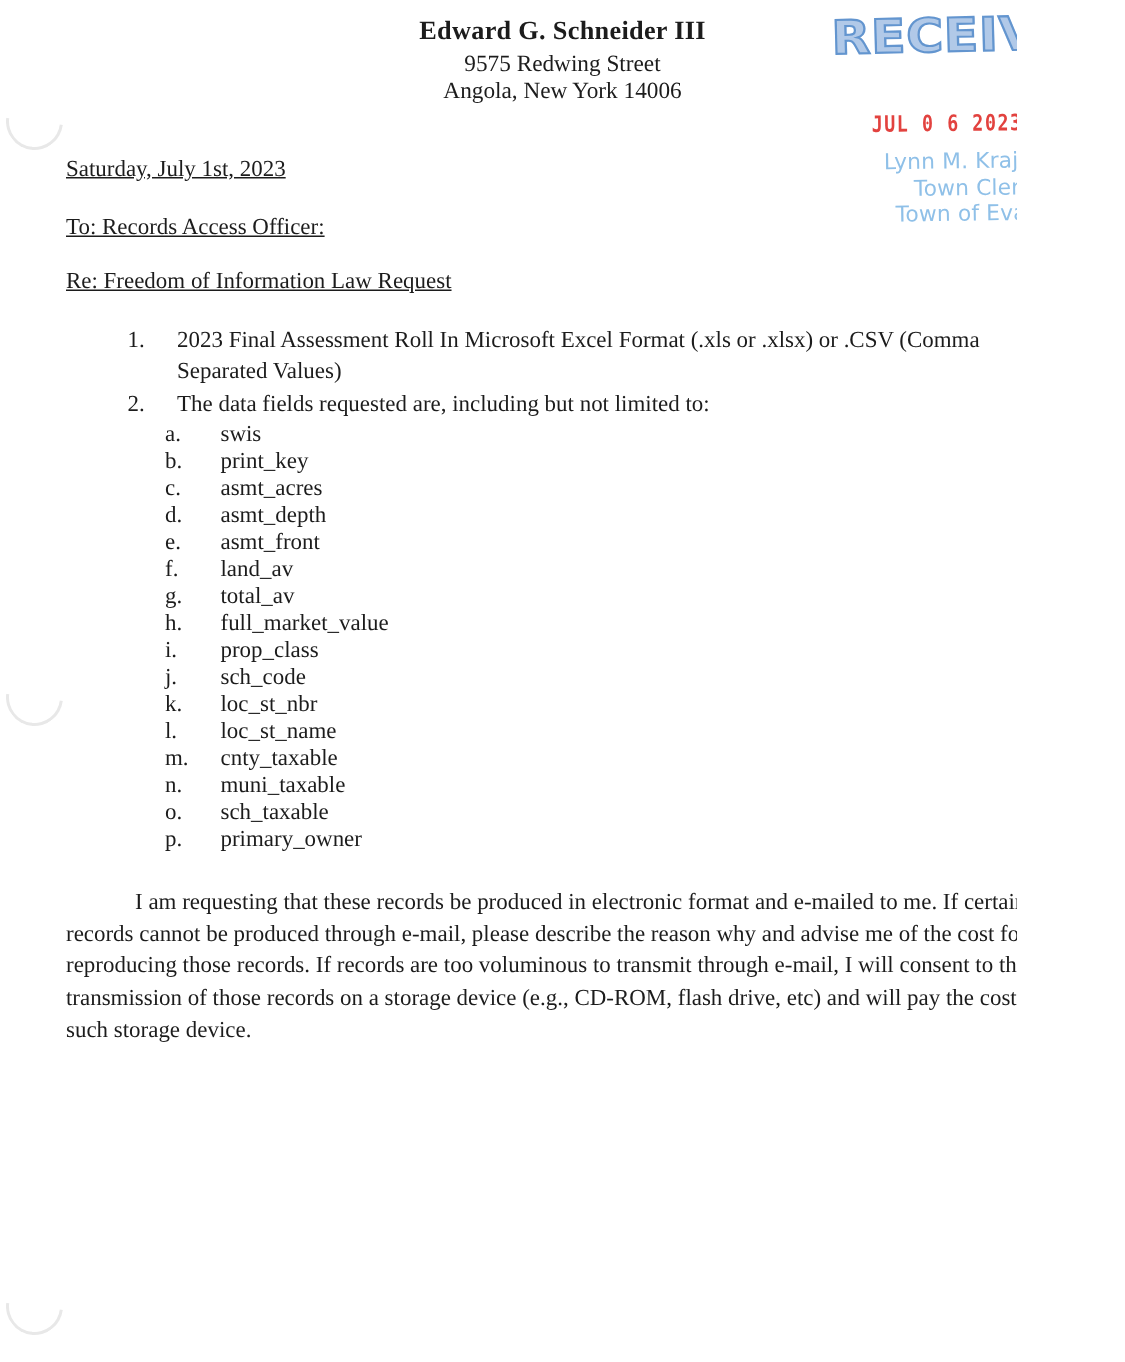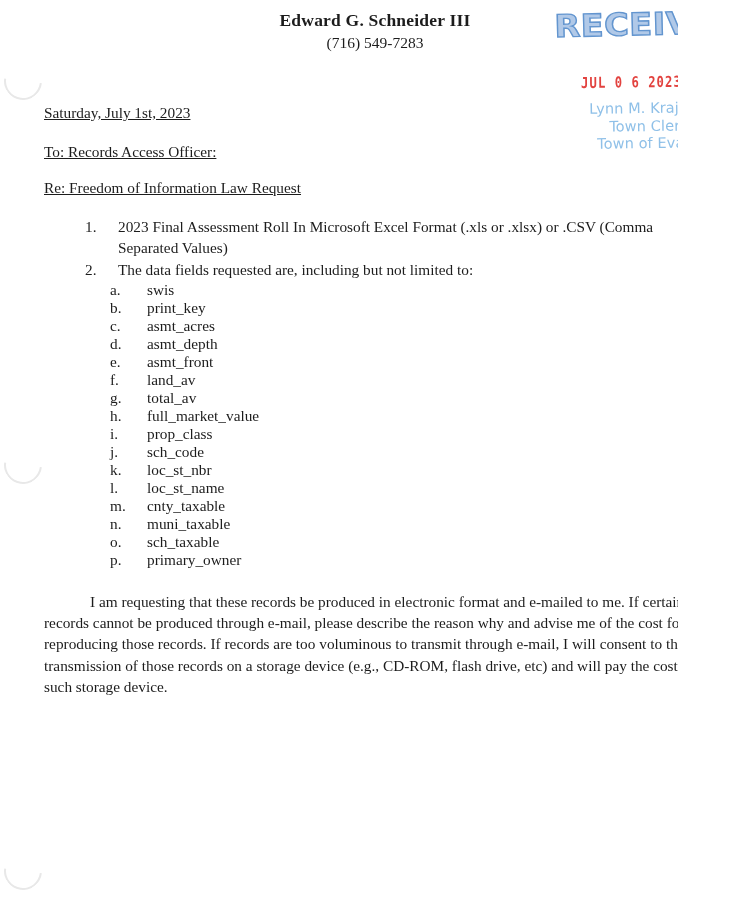--- a/index.html
+++ b/index.html
@@ -187,21 +187,22 @@
 <body>
 
 <div id="page">
 
   <div class="punch p1"></div>
   <div class="punch p2"></div>
   <div class="punch p3"></div>
 
   <div class="letterhead">
     <div class="lh-name">Edward G. Schneider III</div>
-    <div class="lh-line">(716) 549-7283</div>
+    <div class="lh-line">9575 Redwing Street</div>
+    <div class="lh-line">Angola, New York 14006</div>
   </div>
 
   <div class="stamp-wrap">
     <div class="stamp-received">RECEIVED</div>
     <div class="stamp-date">JUL 0 6 2023</div>
   </div>
 
   <div class="clerk">
     <div>Lynn M. Krajacic</div>
     <div>Town Clerk</div>

